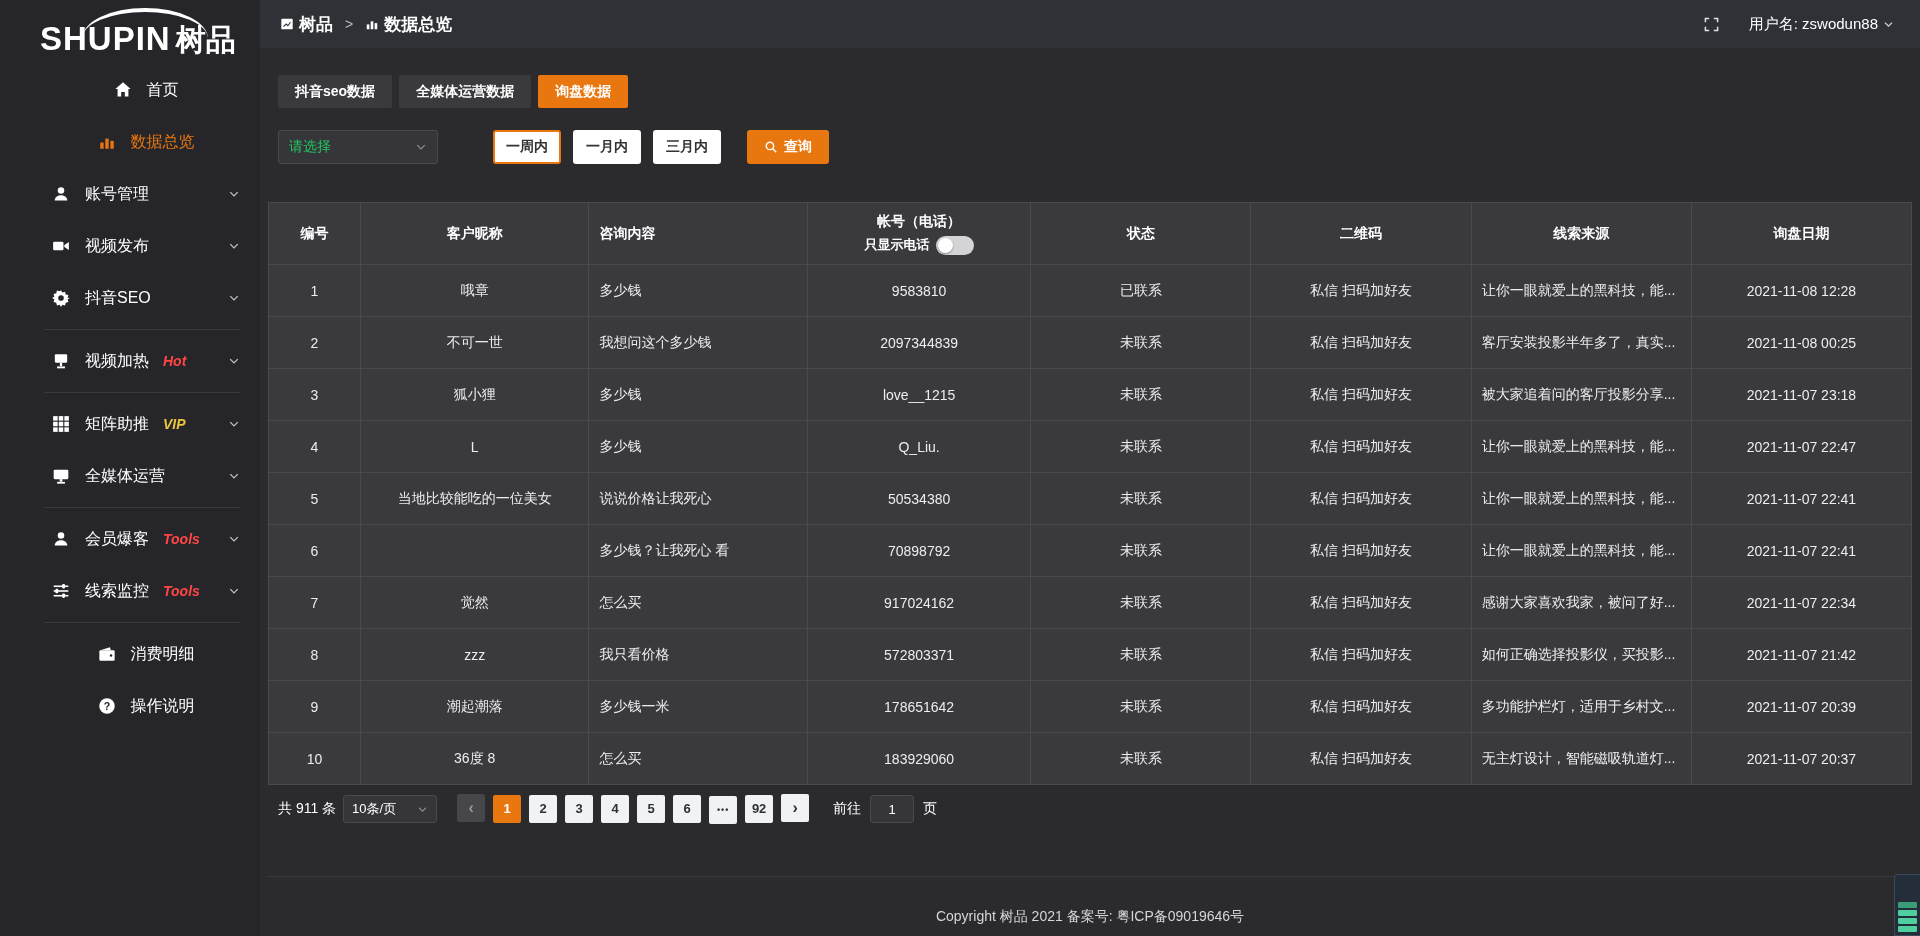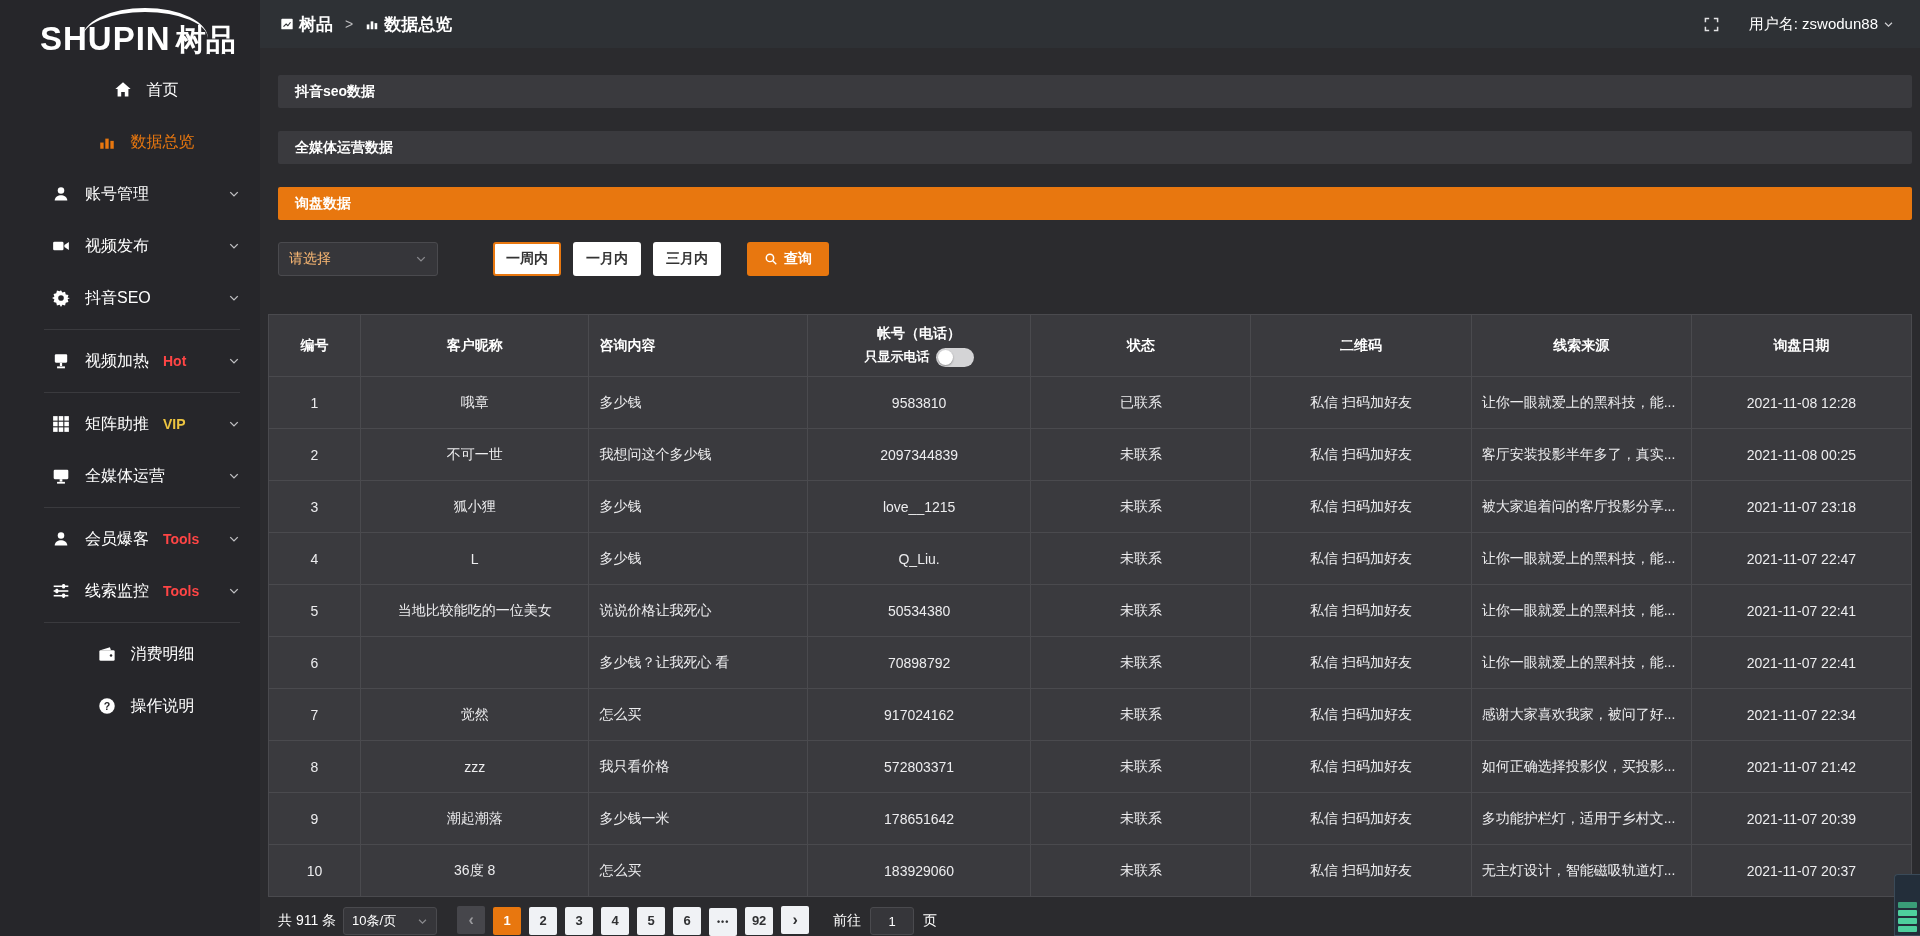--- a/index.html
+++ b/index.html
@@ -15,51 +15,51 @@
   .logo { position:relative; height:64px; padding:20px 0 0 16px; white-space:nowrap; }
   .logo-arc { position:absolute; left:58px; top:8px; width:126px; height:34px;
     border-top:4px solid #fff; border-radius:50% 50% 0 0 / 90% 90% 0 0; }
   .logo-latin { font-size:33px; font-weight:bold; letter-spacing:1px; }
   .logo-cjk { font-size:30px; font-weight:bold; margin-left:5px; }
   .s-item { display:flex; align-items:center; height:52px; padding:0 20px 0 28px;
     font-size:16px; color:#fff; cursor:pointer;justify-content:center; }
   .s-item.active { color:#e8770f; }
   .s-icon { width:20px; height:20px; margin-right:13px; display:inline-flex; align-items:center; }
   .s-icon svg { width:18px; height:18px; }
-  .s-badge { font-weight:bold; font-size:14px; margin-left:14px; }
+  .s-badge { font-style:italic; font-weight:bold; font-size:14px; margin-left:14px; }
   .s-chevron { margin-left:auto; color:#c0c0c3; display:inline-flex; }
   .s-chevron svg { width:12px; height:12px; }
   .s-divider { height:1px; background:#3a3a3e; margin:5px 20px; }
 
   
   .main { flex:1; display:flex; flex-direction:column; }
   .topbar { height:48px; background:#2e3135; display:flex; align-items:center;
     justify-content:space-between; padding:0 26px 0 20px; flex-shrink:0; }
   .breadcrumb { display:flex; align-items:center; font-size:17px; font-weight:bold; }
   .bc-icon { display:inline-flex; margin-right:5px; }
   .bc-icon svg { width:14px; height:14px; }
   .bc-sep { color:#bdbdbf; font-weight:normal; margin:0 12px; font-size:14px; }
   .top-right { display:flex; align-items:center; }
   .fs-icon { display:inline-flex; margin-right:30px; cursor:pointer; color:#e2e2e4; }
   .fs-icon svg { width:15px; height:15px; }
   .username { font-size:15px; cursor:pointer; display:inline-flex; align-items:center; }
   .username svg { width:11px; height:11px; margin-left:5px; color:#cfcfd2; }
 
   
   .content { flex:1; padding:0 8px; }
-  .tabs { display:flex; gap:23px; margin:27px 0 0 10px;flex-direction:column; }
+  .tabs { display:flex; gap:7px; margin:27px 0 0 10px; }
   .tab { height:33px; padding:0 17px; background:#3a3a3e; color:#fff; font-size:14px;
     font-weight:bold; display:inline-flex; align-items:center; border-radius:2px;
     border:none; cursor:pointer; font-family:inherit; }
   .tab.active { background:#e8770f; }
 
   .filterbar { display:flex; align-items:center; margin:22px 0 0 10px; }
   .select { width:160px; height:34px; background:#36363a; border:1px solid #4a4a4e;
     border-radius:3px; display:flex; align-items:center; justify-content:space-between;
-    padding:0 10px; color:#fdba74; font-size:14px; margin-right:55px; cursor:pointer; }
+    padding:0 10px; color:#22c55e; font-size:14px; margin-right:55px; cursor:pointer; }
   .select svg { width:12px; height:12px; color:#8a8a8e; }
   .range-btn { height:34px; padding:0 11px; background:#fff; color:#333; font-size:14px;
     font-weight:bold; border:2px solid #fff; border-radius:3px; margin-right:12px;
     display:inline-flex; align-items:center; cursor:pointer; font-family:inherit; }
   .range-btn.active { border-color:#e8770f; }
   .btn-search { height:34px; padding:0 17px; background:#e8770f; color:#fff; border:none;
     border-radius:3px; font-size:14px; font-weight:bold; display:inline-flex;
     align-items:center; gap:6px; margin-left:14px; cursor:pointer; font-family:inherit; }
   .btn-search svg { width:14px; height:14px; }
 
@@ -500,20 +500,23 @@
             </button><button class="pg-btn active">1</button><button class="pg-btn">2</button><button class="pg-btn">3</button><button class="pg-btn">4</button><button class="pg-btn">5</button><button class="pg-btn">6</button><button class="pg-btn more">•••</button><button class="pg-btn">92</button><button class="pg-btn next">
               <span class="pg-arrow">›</span>
             </button></span>
         <div class="pg-goto">
           <span>前往</span>
           <input class="pg-input" value="1" style="">
           <span>页</span>
         </div>
       </div>
 
+      <footer class="footer">
+        <span>Copyright 树品 2021 备案号: 粤ICP备09019646号</span>
+      </footer>
 
     </div>
   </div>
 </div>
 
 <div class="corner-widget">
   <span class="bar dim"></span>
   <span class="bar"></span>
   <span class="bar"></span>
   <span class="bar"></span>

